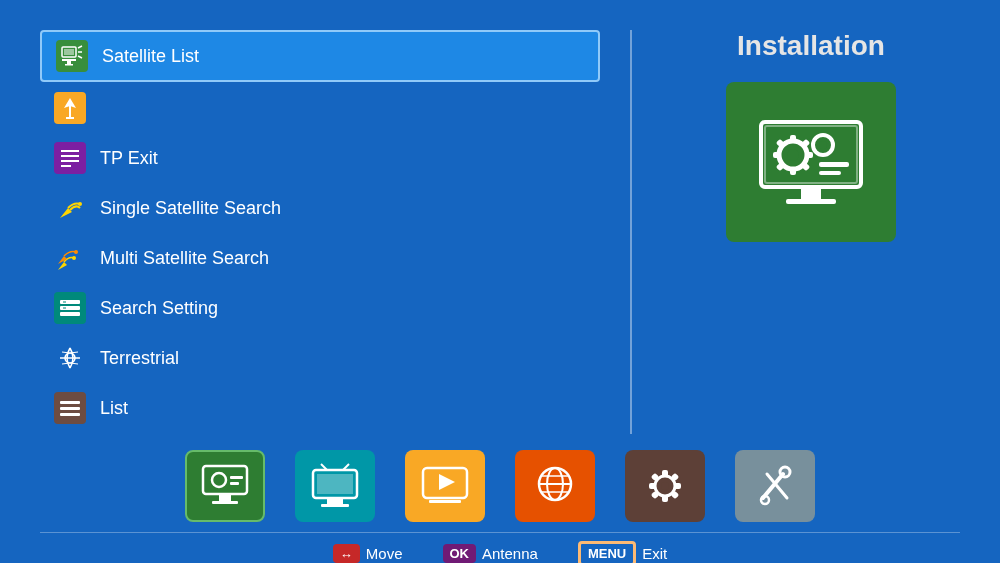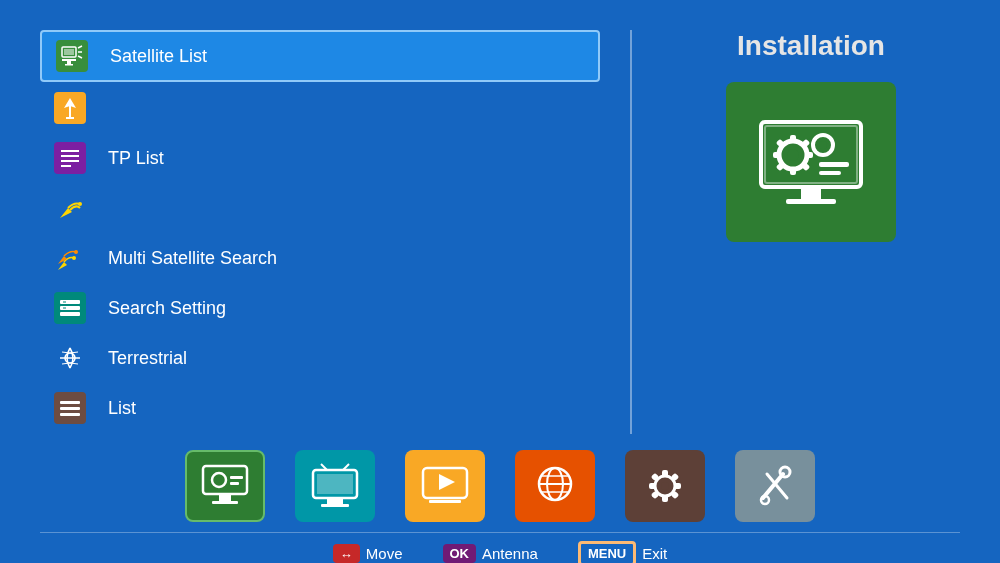--- a/index.html
+++ b/index.html
@@ -26,21 +26,21 @@
     .menu-panel {
       flex: 0 0 560px;
     }
     .menu-item {
       display: flex;
       align-items: center;
       padding: 8px 14px;
       margin-bottom: 2px;
       border-radius: 4px;
       cursor: pointer;
-      gap: 22px;
+      gap: 14px;
       color: white;
       font-size: 18px;
     }
     .menu-item.selected {
       background: #1E88E5;
       border: 2px solid #90CAF9;
     }
     .menu-item:not(.selected) {
       background: transparent;
     }
@@ -176,32 +176,33 @@
 
       <div class="menu-item">
         <div class="menu-icon icon-purple">
           <svg width="24" height="24" viewBox="0 0 24 24" fill="white">
             <rect x="3" y="4" width="18" height="2" fill="white"></rect>
             <rect x="3" y="9" width="18" height="2" fill="white"></rect>
             <rect x="3" y="14" width="18" height="2" fill="white"></rect>
             <rect x="3" y="19" width="10" height="2" fill="white"></rect>
           </svg>
         </div>
-        <span>TP List</span>
+        <span>TP Exit</span>
       </div>
 
       <div class="menu-item">
         <div class="menu-icon">
           <svg width="28" height="28" viewBox="0 0 28 28" fill="white">
             <path d="M4 24 L12 14 L16 18 Z" fill="#FFD600"></path>
             <path d="M12 14 Q18 8 24 10" fill="none" stroke="#FFD600" stroke-width="2"></path>
             <path d="M14 16 Q20 10 24 14" fill="none" stroke="#FFD600" stroke-width="2"></path>
             <circle cx="24" cy="10" r="2" fill="#FFD600"></circle>
           </svg>
         </div>
+        <span>Single Satellite Search</span>
       </div>
 
       <div class="menu-item">
         <div class="menu-icon">
           <svg width="28" height="28" viewBox="0 0 28 28" fill="white">
             <path d="M2 26 L8 18 L11 21 Z" fill="#FFD600"></path>
             <path d="M8 18 Q13 12 18 14" fill="none" stroke="#FFD600" stroke-width="1.5"></path>
             <path d="M2 20 L8 12 L11 15 Z" fill="#FF8C00"></path>
             <path d="M8 12 Q14 6 20 8" fill="none" stroke="#FF8C00" stroke-width="1.5"></path>
             <circle cx="18" cy="14" r="2" fill="#FFD600"></circle>

